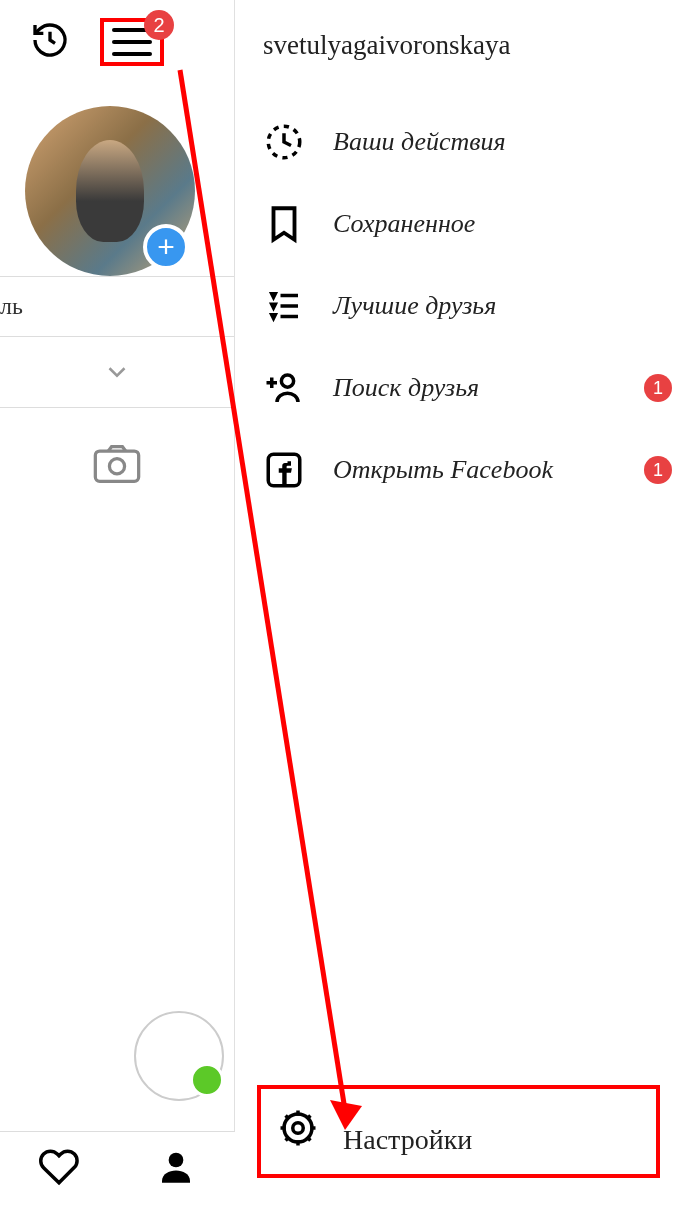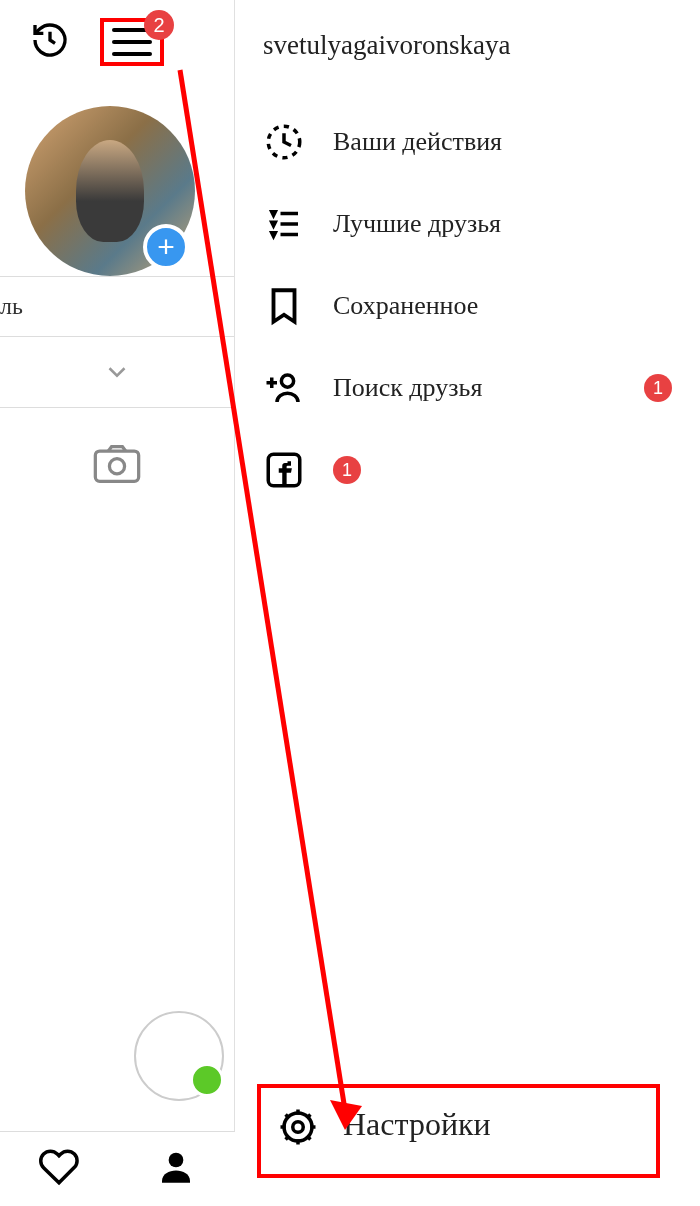--- a/index.html
+++ b/index.html
@@ -191,42 +191,42 @@
   }
   .menu-icon {
     width: 42px;
     height: 42px;
     display: flex;
     align-items: center;
     justify-content: center;
     flex-shrink: 0;
   }
   .menu-icon svg { width: 42px; height: 42px; }
-  .menu-label { flex: 1; }
+  .menu-label { flex: 1; font-style: italic; }
   .notif-dot {
     width: 28px;
     height: 28px;
     background: #e84142;
     border-radius: 50%;
     color: #fff;
     font-size: 18px;
     display: flex;
     align-items: center;
     justify-content: center;
     font-family: Arial, sans-serif;
     margin-right: 8px;
   }
   .menu-spacer { flex: 1; }
   .settings-row {
     border: 4px solid #f00;
     display: flex;
-    align-items: flex-start;
+    align-items: flex-end;
     gap: 24px;
     padding: 18px 16px;
-    font-size: 32px;
+    font-size: 28px;
     color: #222;
     margin-bottom: 12px;
     margin-left: -6px;
     margin-right: 20px;
     background:#fff;
   }
   .settings-row svg { width: 42px; height: 42px; }
 
   
   .arrow-svg {
@@ -312,61 +312,62 @@
           <circle cx="12" cy="12" r="9" stroke-dasharray="3 3"></circle>
           <polyline points="12 7 12 12 16 14"></polyline>
         </svg>
       </span>
       <span class="menu-label">Ваши действия</span>
     </div>
 
 
     <div class="menu-item">
       <span class="menu-icon">
+        <svg viewBox="0 0 24 24" fill="none" stroke="#000" stroke-width="2.2">
+          <path d="M6 3h12v18l-6-4-6 4z"></path>
+        </svg>
+      </span>
+      <span class="menu-label">Сохраненное</span>
+    </div>
+
+    <div class="menu-item">
+      <span class="menu-icon">
         <svg viewBox="0 0 24 24" fill="none" stroke="#000" stroke-width="2">
           <polygon points="5 5 7 5 6 7" fill="#000"></polygon>
           <polygon points="5 11 7 11 6 13" fill="#000"></polygon>
           <polygon points="5 17 7 17 6 19" fill="#000"></polygon>
           <line x1="10" y1="6" x2="20" y2="6"></line>
           <line x1="10" y1="12" x2="20" y2="12"></line>
           <line x1="10" y1="18" x2="20" y2="18"></line>
         </svg>
       </span>
       <span class="menu-label">Лучшие друзья</span>
     </div>
 
     <div class="menu-item">
       <span class="menu-icon">
-        <svg viewBox="0 0 24 24" fill="none" stroke="#000" stroke-width="2.2">
-          <path d="M6 3h12v18l-6-4-6 4z"></path>
-        </svg>
-      </span>
-      <span class="menu-label">Сохраненное</span>
-    </div>
-
-    <div class="menu-item">
-      <span class="menu-icon">
         <svg viewBox="0 0 24 24" fill="none" stroke="#000" stroke-width="2">
           <circle cx="14" cy="8" r="3.5"></circle>
           <path d="M8 20c0-3 3-5 6-5s6 2 6 5"></path>
           <line x1="2" y1="9" x2="8" y2="9"></line>
           <line x1="5" y1="6" x2="5" y2="12"></line>
         </svg>
       </span>
       <span class="menu-label">Поиск друзья</span>
       <span class="notif-dot">1</span>
     </div>
 
     <div class="menu-item">
       <span class="menu-icon">
         <svg viewBox="0 0 24 24" fill="none" stroke="#000" stroke-width="2">
           <rect x="3" y="3" width="18" height="18" rx="3"></rect>
           <path d="M14 8h-1.5c-.8 0-1.5.7-1.5 1.5V11H9v2.5h2V21h2.5v-7.5H16l.5-2.5H13.5V10c0-.3.2-.5.5-.5H16V7h-2z" fill="#000" stroke="none"></path>
         </svg>
       </span>
+      <span class="menu-label">Открыть Facebook</span>
       <span class="notif-dot">1</span>
     </div>
 
     <div class="menu-spacer"></div>
 
     <div class="settings-row">
       <span>
         <svg viewBox="0 0 24 24" fill="none" stroke="#000" stroke-width="2">
           <circle cx="12" cy="12" r="8"></circle>
           <circle cx="12" cy="12" r="3"></circle>

